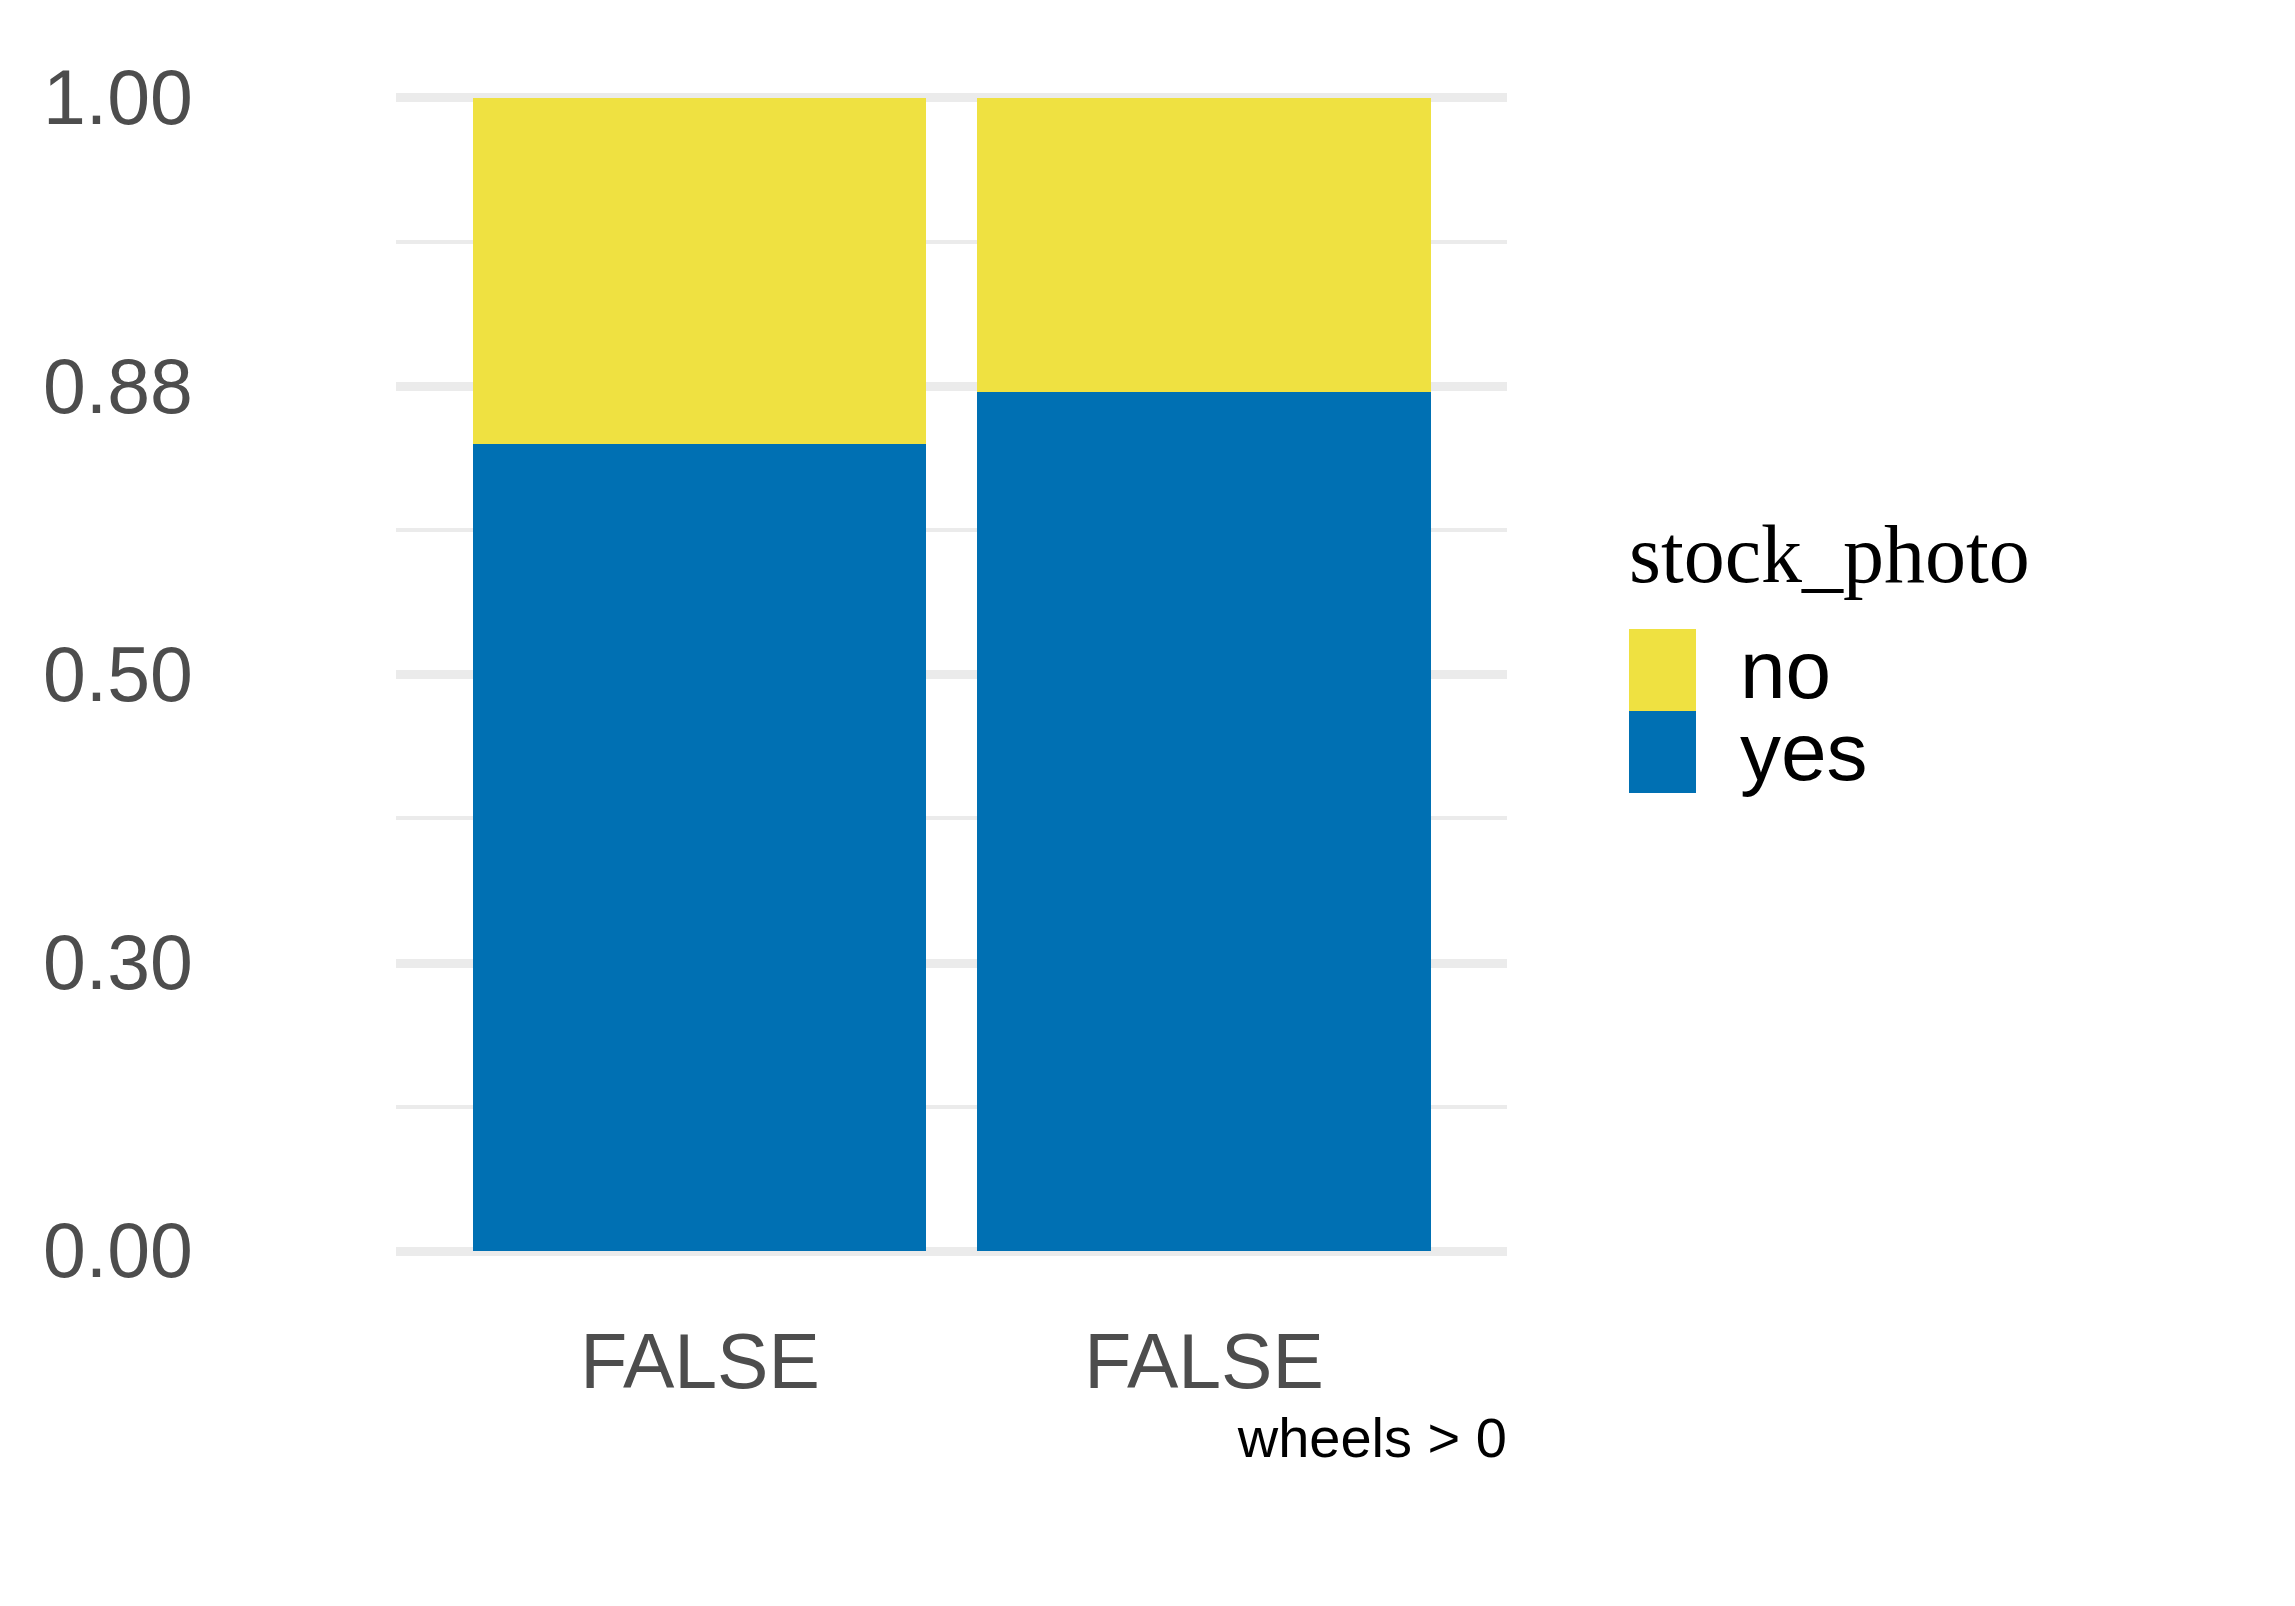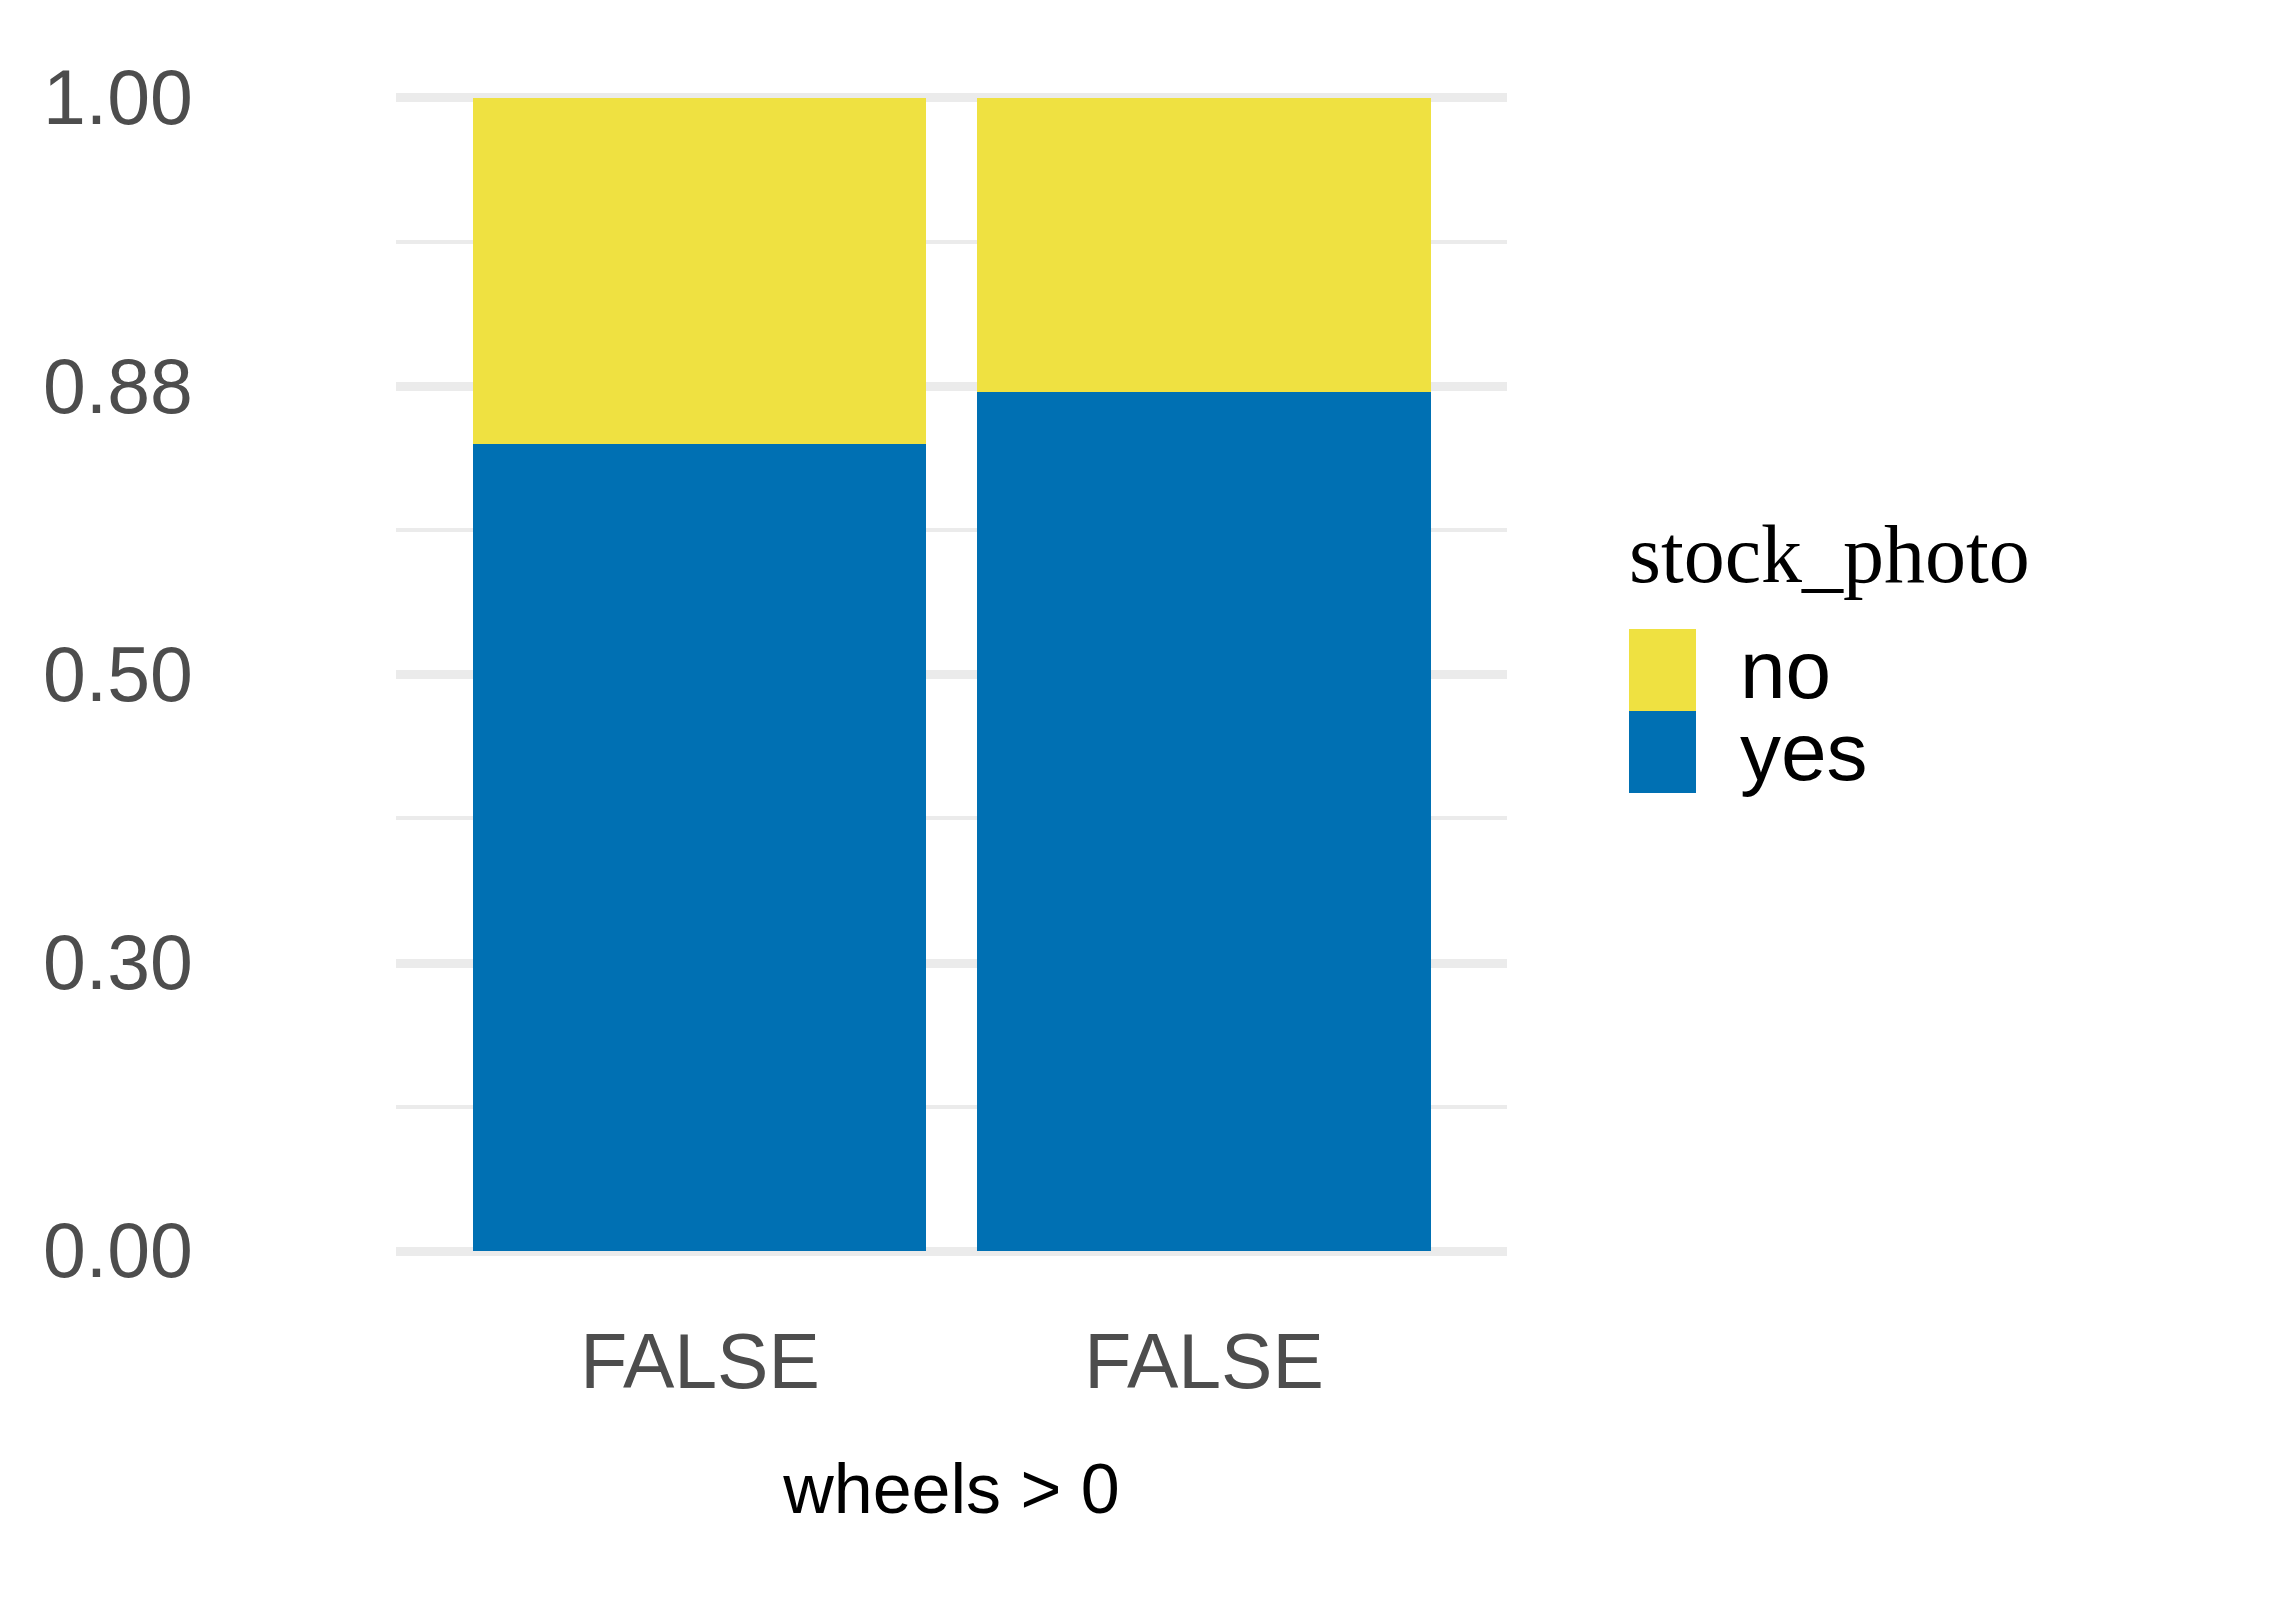--- a/index.html
+++ b/index.html
@@ -93,23 +93,23 @@
     text-align: right;
     transform: translateX(-50%);
     white-space: nowrap;
   }
 
   
   #x-axis-title {
     position: absolute;
     left: 396px;
     width: 1111px;
-    top: 1454px;
-    text-align: center;
-    font-size: 70px;
+    top: 1410px;
+    text-align: right;
+    font-size: 56px;
     color: #000000;
     line-height: 1;
     white-space: nowrap;
   }
 
   
   #legend {
     position: absolute;
     left: 1629px;
     top: 514px;

